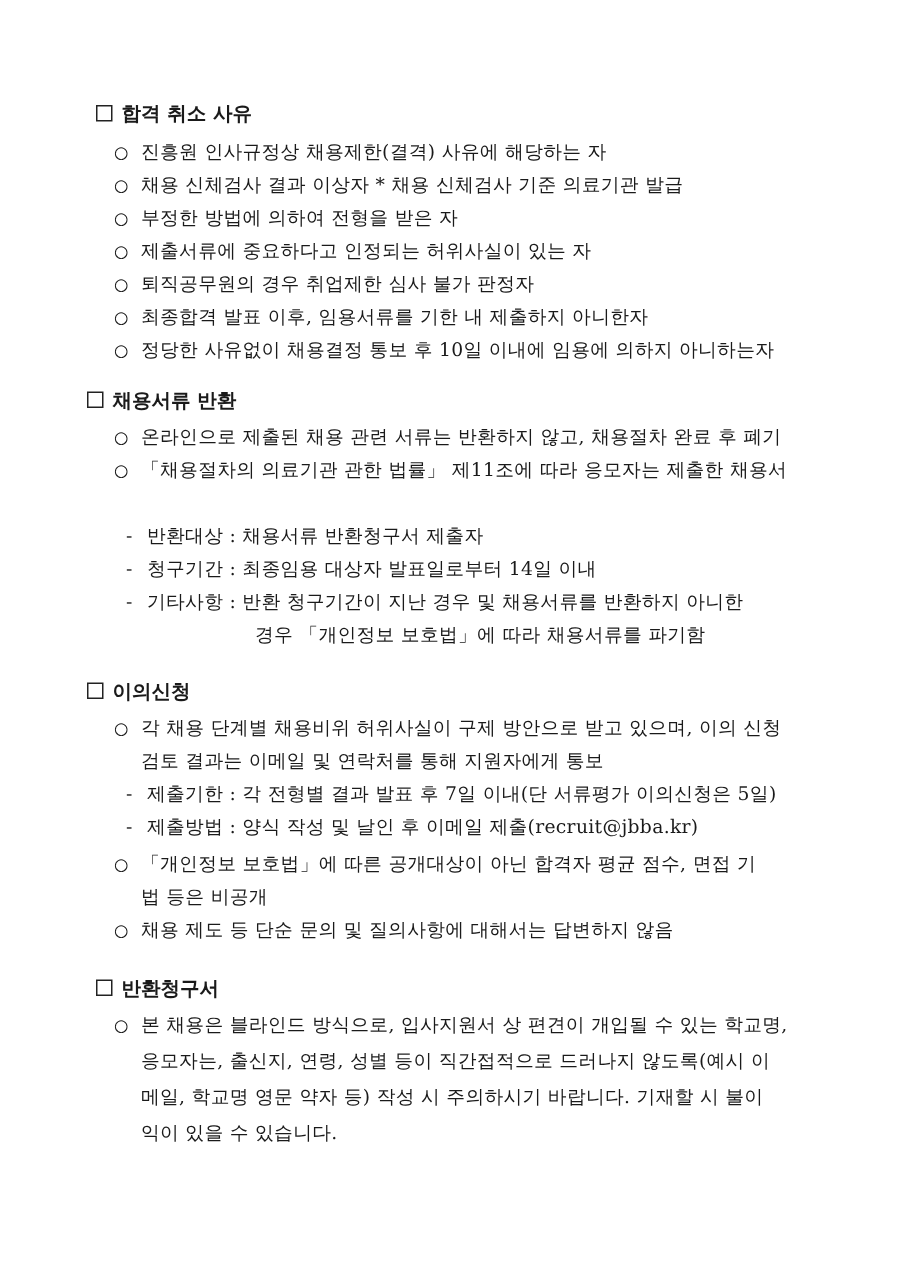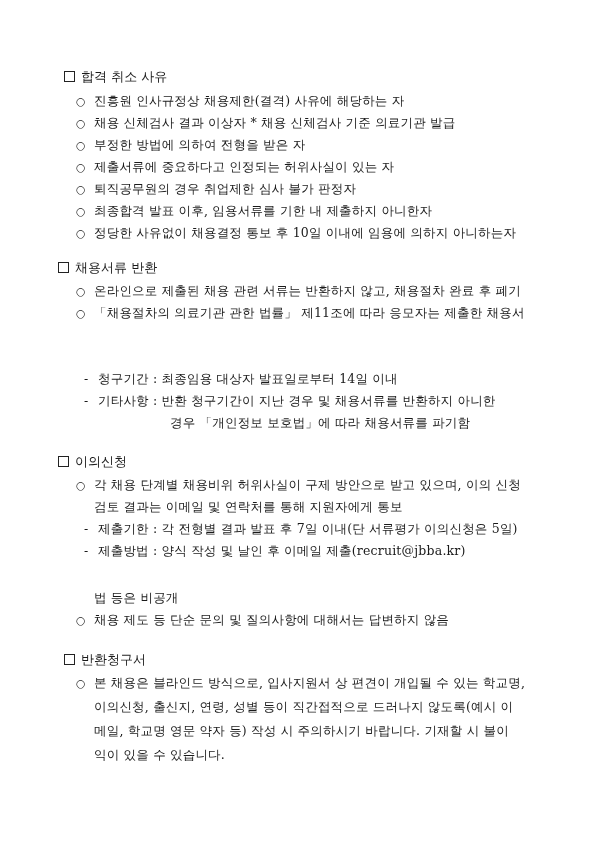--- a/index.html
+++ b/index.html
@@ -3,21 +3,21 @@
 <meta charset="utf-8">
 <style>
   html, body { margin: 0; padding: 0; background: #ffffff; }
   body {
     width: 600px; height: 849px; position: relative; overflow: hidden;
     font-family: "DejaVu Serif", "Liberation Serif", serif;
     color: #1a1a1a;
   }
   .page { position: absolute; left: 0; top: 0; width: 600px; height: 849px; }
   .heading {
-    position: absolute; left: 64px; font-size: 13px; font-weight: normal;
+    position: absolute; left: 64px; font-size: 13px; font-weight: bold;
     height: 20px; line-height: 20px; white-space: nowrap;
   }
   .heading .box {
     display: inline-block; width: 11px; height: 11px; border: 1.3px solid #222;
     vertical-align: -1px; margin-right: 6px; box-sizing: border-box;
   }
   .line {
     position: absolute; font-size: 12.5px; line-height: 20px; height: 20px;
     white-space: nowrap; letter-spacing: 0.2px;
   }
@@ -38,35 +38,37 @@
   <div class="line" style="top:157px;left:76px"><span class="bullet">○</span><span>제출서류에 중요하다고 인정되는 허위사실이 있는 자</span></div>
   <div class="line" style="top:179px;left:76px"><span class="bullet">○</span><span>퇴직공무원의 경우 취업제한 심사 불가 판정자</span></div>
   <div class="line" style="top:201px;left:76px"><span class="bullet">○</span><span>최종합격 발표 이후, 임용서류를 기한 내 제출하지 아니한자</span></div>
   <div class="line" style="top:223px;left:76px"><span class="bullet">○</span><span>정당한 사유없이 채용결정 통보 후 10일 이내에 임용에 의하지 아니하는자</span></div>
 
   <div class="heading" style="top:258px;left:58px">
     <span class="box"></span><span>채용서류 반환</span>
   </div>
   <div class="line" style="top:281px;left:76px"><span class="bullet">○</span><span>온라인으로 제출된 채용 관련 서류는 반환하지 않고, 채용절차 완료 후 폐기</span></div>
   <div class="line" style="top:303px;left:76px"><span class="bullet">○</span><span>「채용절차의 의료기관 관한 법률」 제11조에 따라 응모자는 제출한 채용서</span></div>
+  <div class="line" style="top:347px;left:84px"><span class="dash">-</span><span>반환대상 : 채용서류 반환청구서 제출자</span></div>
   <div class="line" style="top:369px;left:84px"><span class="dash">-</span><span>청구기간 : 최종임용 대상자 발표일로부터 14일 이내</span></div>
   <div class="line" style="top:391px;left:84px"><span class="dash">-</span><span>기타사항 : 반환 청구기간이 지난 경우 및 채용서류를 반환하지 아니한</span></div>
   <div class="line" style="top:413px;left:170px"><span>경우 「개인정보 보호법」에 따라 채용서류를 파기함</span></div>
 
   <div class="heading" style="top:452px;left:58px">
     <span class="box"></span><span>이의신청</span>
   </div>
   <div class="line" style="top:475px;left:76px"><span class="bullet">○</span><span>각 채용 단계별 채용비위 허위사실이 구제 방안으로 받고 있으며, 이의 신청</span></div>
   <div class="line" style="top:497px;left:94px"><span>검토 결과는 이메일 및 연락처를 통해 지원자에게 통보</span></div>
   <div class="line" style="top:519px;left:84px"><span class="dash">-</span><span>제출기한 : 각 전형별 결과 발표 후 7일 이내(단 서류평가 이의신청은 5일)</span></div>
   <div class="line" style="top:541px;left:84px"><span class="dash">-</span><span>제출방법 : 양식 작성 및 날인 후 이메일 제출(recruit@jbba.kr)</span></div>
+  <div class="line" style="top:566px;left:76px"><span class="bullet">○</span><span>「개인정보 보호법」에 따른 공개대상이 아닌 합격자 평균 점수, 면접 기</span></div>
   <div class="line" style="top:588px;left:94px"><span>법 등은 비공개</span></div>
   <div class="line" style="top:610px;left:76px"><span class="bullet">○</span><span>채용 제도 등 단순 문의 및 질의사항에 대해서는 답변하지 않음</span></div>
 
   <div class="heading" style="top:650px;left:64px">
     <span class="box"></span><span>반환청구서</span>
   </div>
   <div class="line" style="top:673px;left:76px"><span class="bullet">○</span><span>본 채용은 블라인드 방식으로, 입사지원서 상 편견이 개입될 수 있는 학교명,</span></div>
-  <div class="line" style="top:697px;left:94px"><span>이의신청, 출신지, 연령, 성별 등이 직간접적으로 드러나지 않도록(예시 이</span></div>
+  <div class="line" style="top:697px;left:94px"><span>응모자는, 출신지, 연령, 성별 등이 직간접적으로 드러나지 않도록(예시 이</span></div>
   <div class="line" style="top:721px;left:94px"><span>메일, 학교명 영문 약자 등) 작성 시 주의하시기 바랍니다. 기재할 시 불이</span></div>
   <div class="line" style="top:745px;left:94px"><span>익이 있을 수 있습니다.</span></div>
 
 </div>
 
 </body></html>

